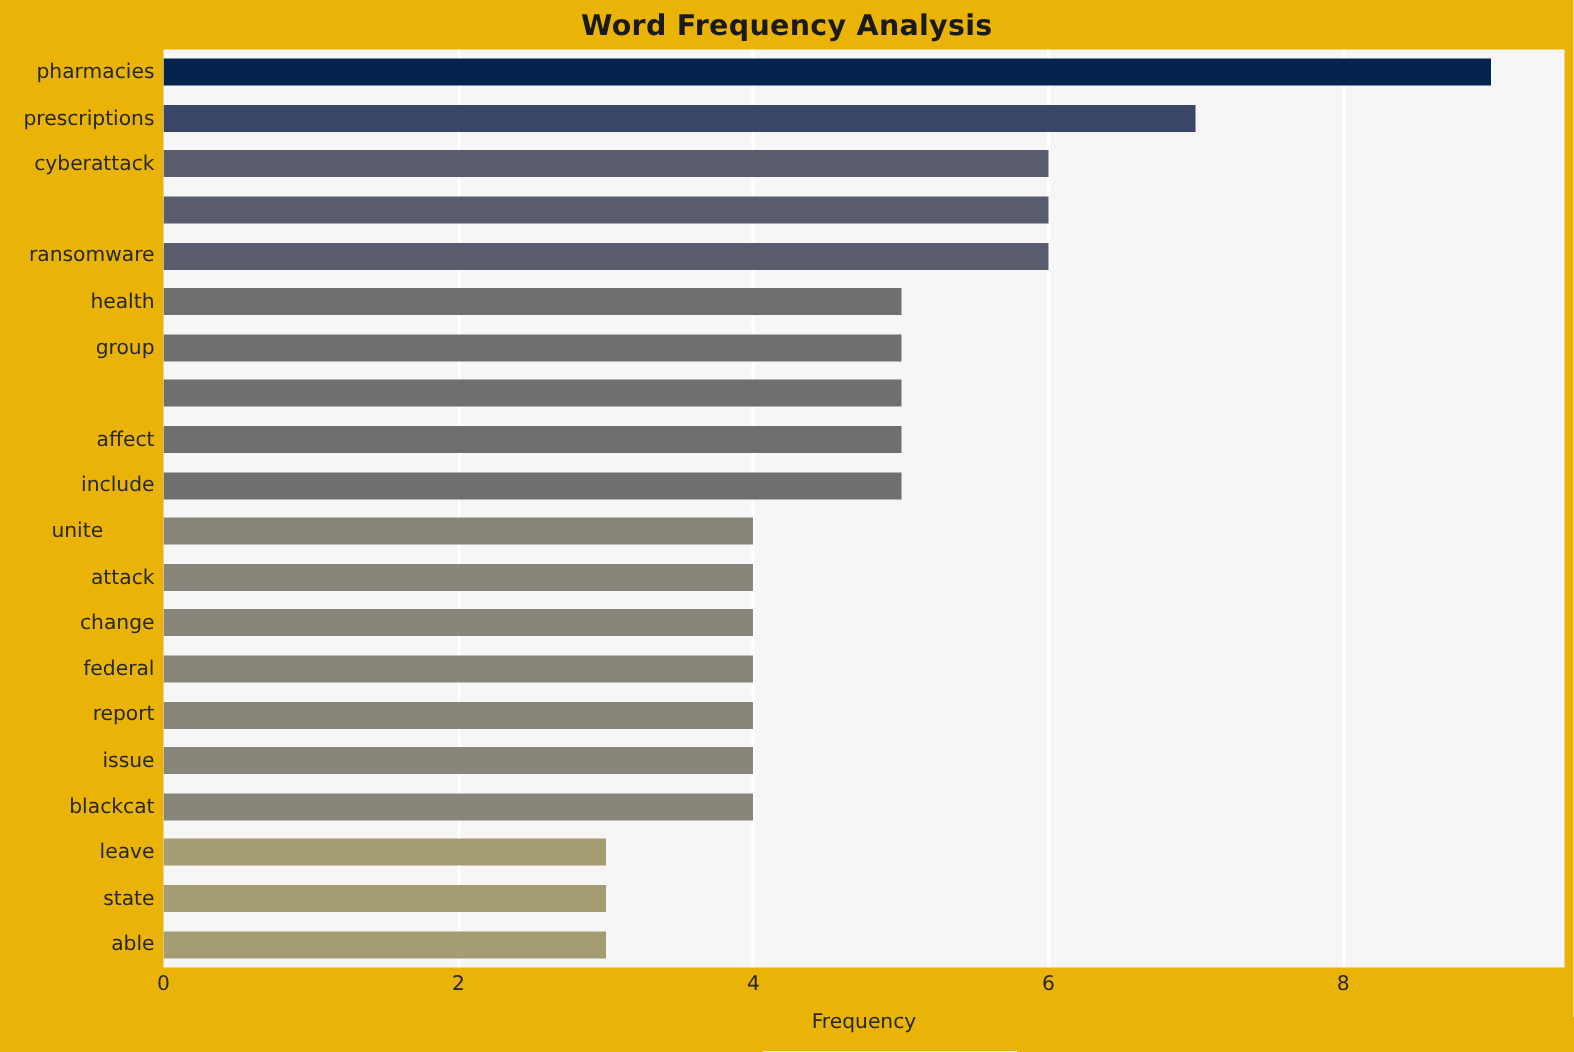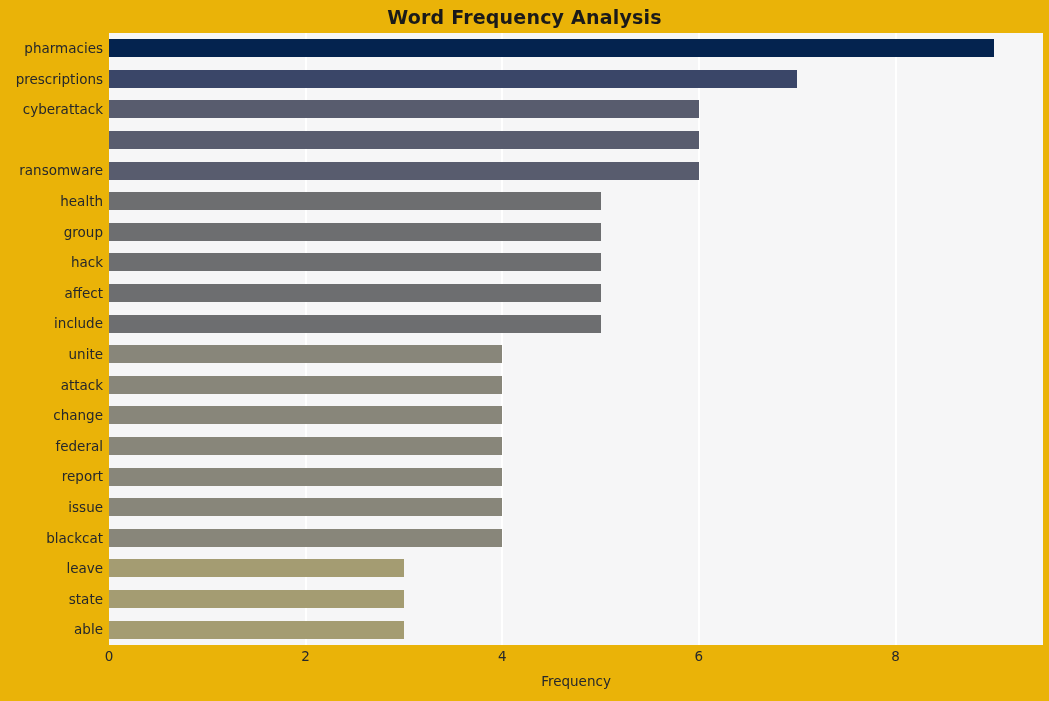--- a/index.html
+++ b/index.html
@@ -116,24 +116,23 @@
 
   <div id="chart-title">Word Frequency Analysis</div>
 
   <div id="y-axis">
       <div class="ytick" style="top: 0px; height: 30.6px; line-height: 30.6px;">pharmacies</div>
       <div class="ytick" style="top: 30.6px; height: 30.6px; line-height: 30.6px;">prescriptions</div>
       <div class="ytick" style="top: 61.2px; height: 30.6px; line-height: 30.6px;">cyberattack</div>
       <div class="ytick" style="top: 122.4px; height: 30.6px; line-height: 30.6px;">ransomware</div>
       <div class="ytick" style="top: 153px; height: 30.6px; line-height: 30.6px;">health</div>
       <div class="ytick" style="top: 183.6px; height: 30.6px; line-height: 30.6px;">group</div>
-      <div class="ytick" style="top: 214.2px; height: 30.6px; line-height: 30.6px;">hack</div>
       <div class="ytick" style="top: 244.8px; height: 30.6px; line-height: 30.6px;">affect</div>
       <div class="ytick" style="top: 275.4px; height: 30.6px; line-height: 30.6px; text-align: right;">include</div>
-      <div class="ytick" style="top: 306px; height: 30.6px; line-height: 30.6px;">unite</div>
+      <div class="ytick" style="top: 306px; height: 30.6px; line-height: 30.6px; text-align: center;">unite</div>
       <div class="ytick" style="top: 336.6px; height: 30.6px; line-height: 30.6px;">attack</div>
       <div class="ytick" style="top: 367.2px; height: 30.6px; line-height: 30.6px; text-align: right;">change</div>
       <div class="ytick" style="top: 397.8px; height: 30.6px; line-height: 30.6px;">federal</div>
       <div class="ytick" style="top: 428.4px; height: 30.6px; line-height: 30.6px;">report</div>
       <div class="ytick" style="top: 459px; height: 30.6px; line-height: 30.6px;">issue</div>
       <div class="ytick" style="top: 489.6px; height: 30.6px; line-height: 30.6px;">blackcat</div>
       <div class="ytick" style="top: 520.2px; height: 30.6px; line-height: 30.6px;">leave</div>
       <div class="ytick" style="top: 581.4px; height: 30.6px; line-height: 30.6px;">able</div>
       <div class="ytick" style="top: 550.8px; height: 30.6px; line-height: 30.6px;">state</div>
     </div>

